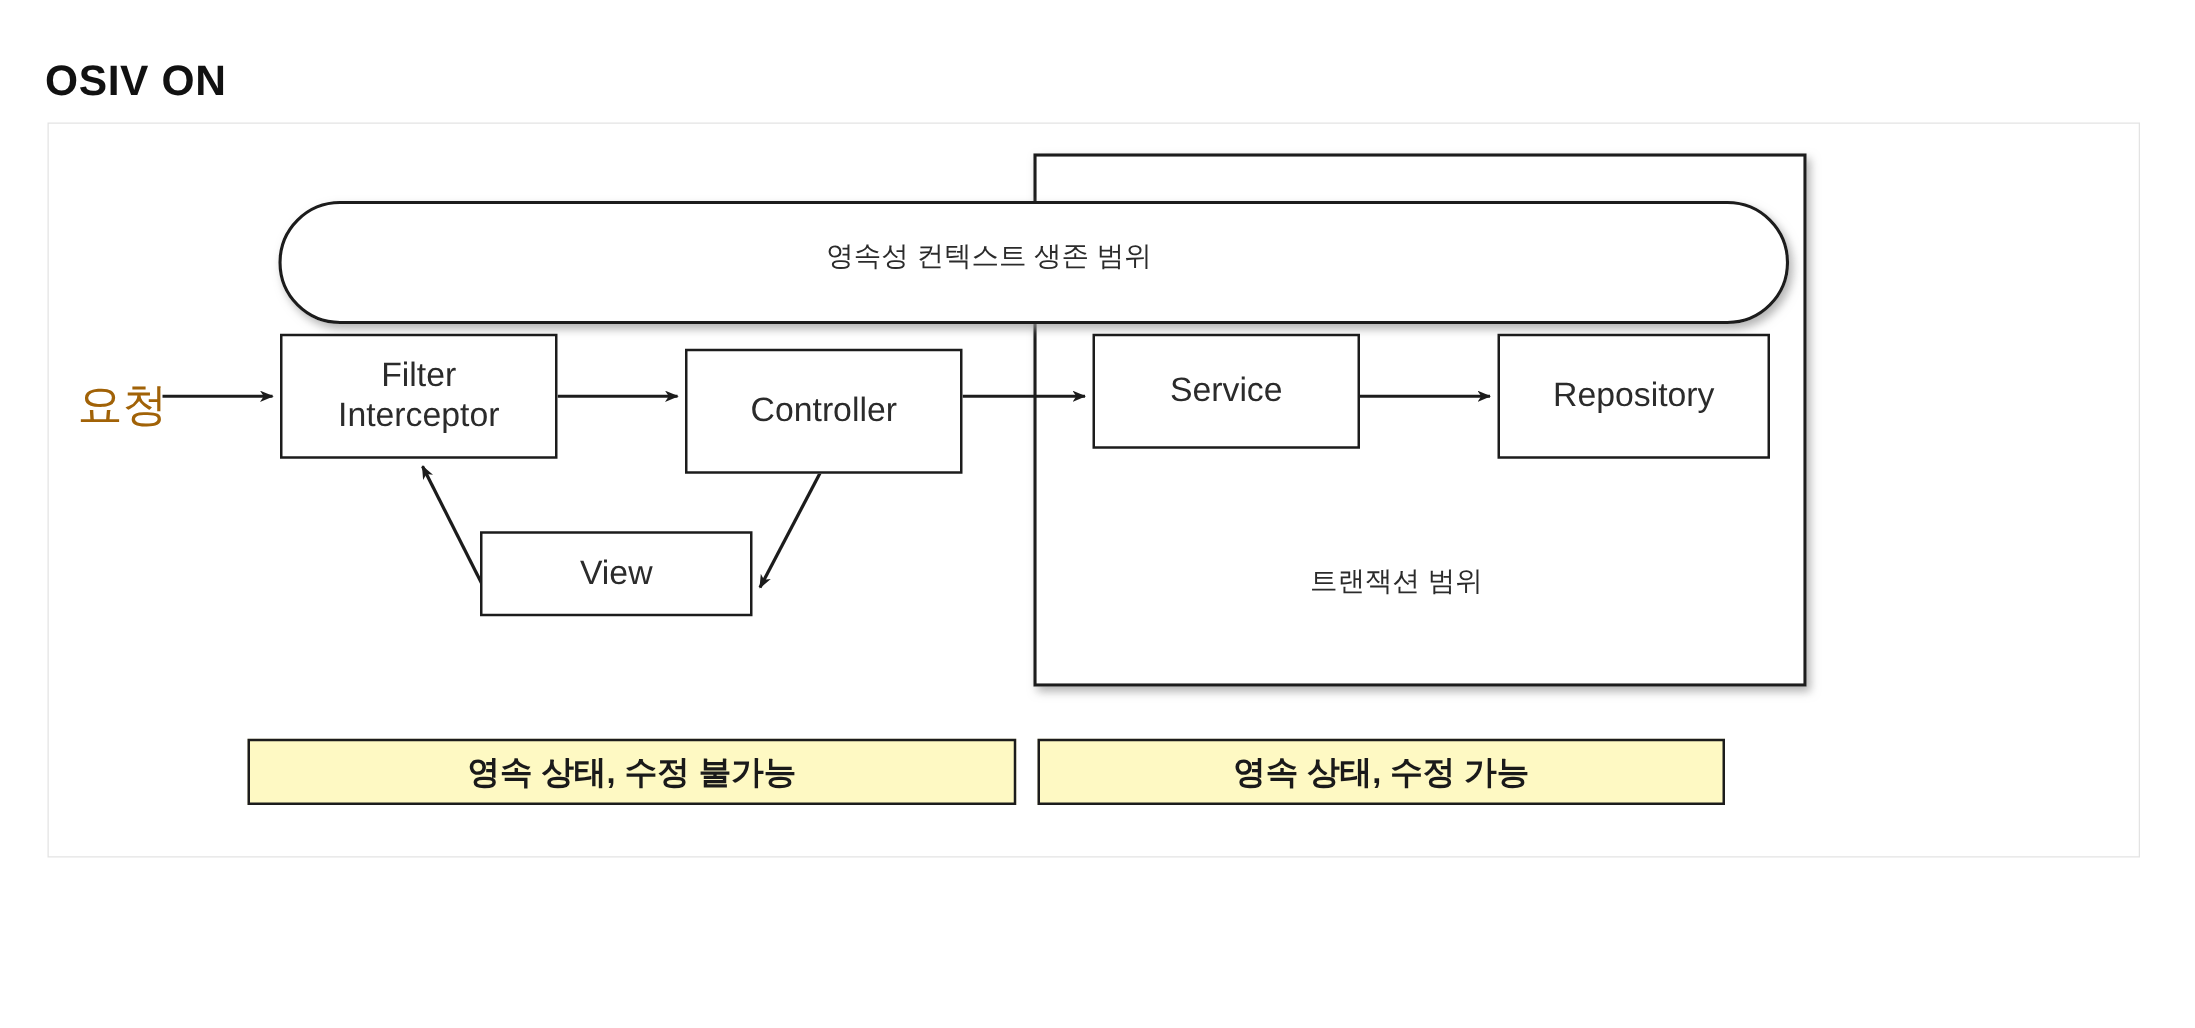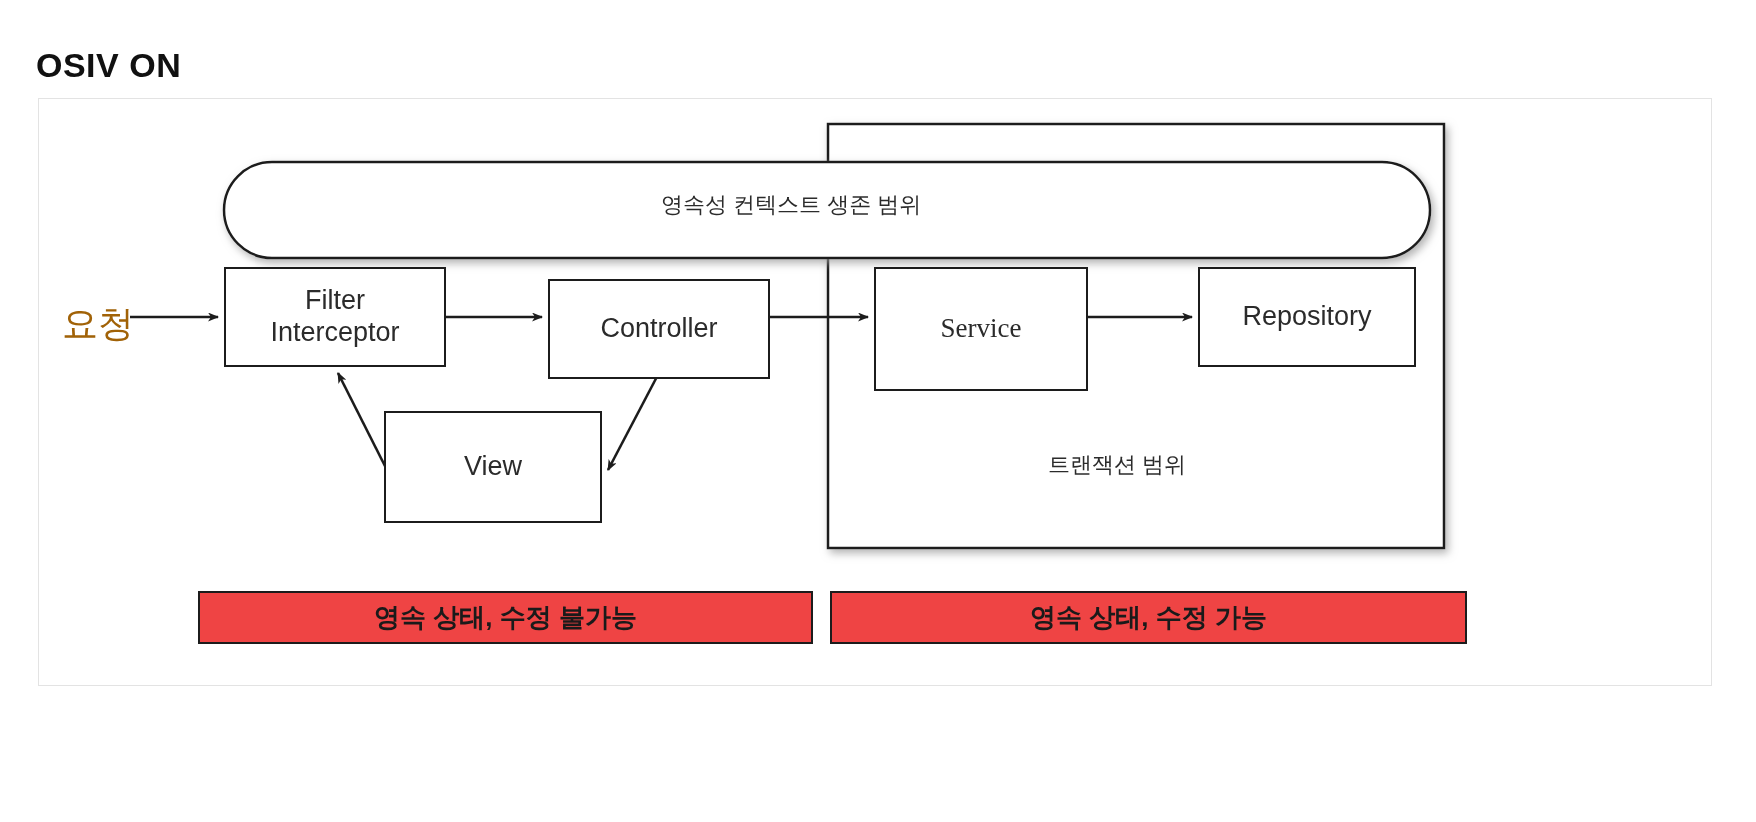--- a/index.html
+++ b/index.html
@@ -57,23 +57,23 @@
     align-items: center;
     justify-content: center;
     text-align: center;
     font-size: 27px;
     color: #2b2b2b;
     line-height: 1.18;
   }
 
   #node-filter-interceptor { left: 224px; top: 267px; width: 222px; height: 100px; text-align: center; }
   #node-controller         { left: 548px; top: 267px; width: 222px; height: 100px; margin-top: 12px; }
-  #node-service            { left: 874px; top: 267px; width: 214px; height: 124px; font-family: Liberation Serif, serif; }
+  #node-service            { left: 874px; top: 267px; width: 214px; height: 92px; }
   #node-repository         { left: 1198px; top: 267px; width: 218px; height: 100px; }
-  #node-view               { left: 384px; top: 411px; width: 218px; height: 112px; text-align: right; }
+  #node-view               { left: 384px; top: 425px; width: 218px; height: 68px; text-align: right; }
 
   .scope-label {
     position: absolute;
     font-size: 22px;
     color: #2b2b2b;
     white-space: nowrap;
   }
 
   #label-request {
     position: absolute;
@@ -90,33 +90,33 @@
   }
 
   #label-transaction-scope {
     left: 1048px;
     top: 450px;
   }
 
   .banner-box {
     position: absolute;
     border: 2px solid #1c1c1c;
-    background: #ef4444;
+    background: #fef9c3;
     box-sizing: border-box;
     display: flex;
     align-items: center;
     justify-content: center;
     font-size: 26px;
     font-weight: bold;
     color: #1a1a1a;
     white-space: nowrap;
   }
 
   #banner-left  { left: 198px; top: 591px; width: 615px; height: 53px; }
-  #banner-right { left: 830px; top: 591px; width: 637px; height: 53px; }
+  #banner-right { left: 830px; top: 591px; width: 550px; height: 53px; }
 </style>
 </head>
 <body>
 
 <div id="page-title">OSIV ON</div>
 
 <div id="diagram-frame"></div>
 
 <svg id="diagram-canvas" viewBox="0 0 1756 822">
   <defs>

